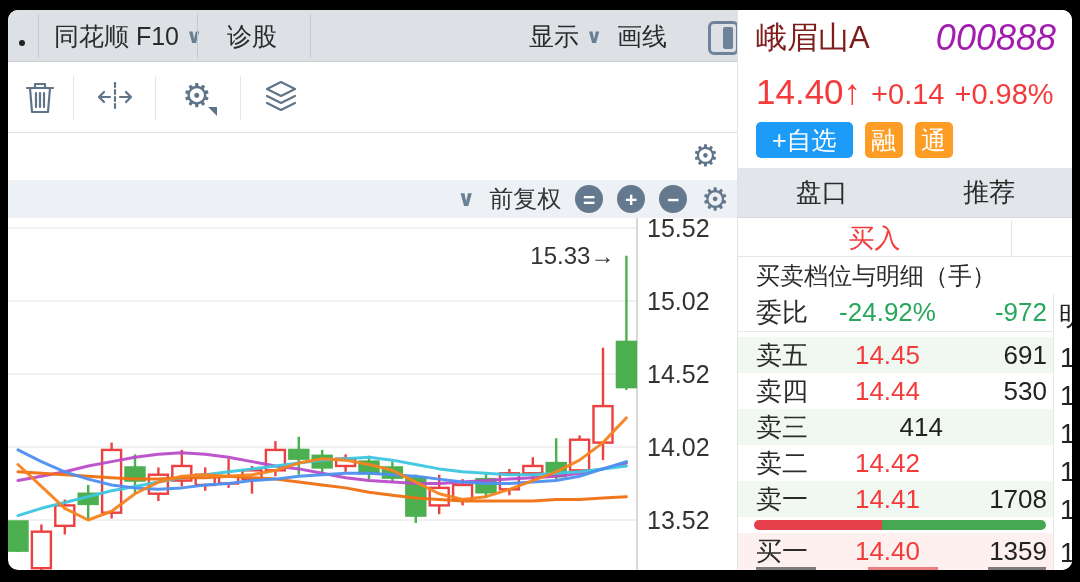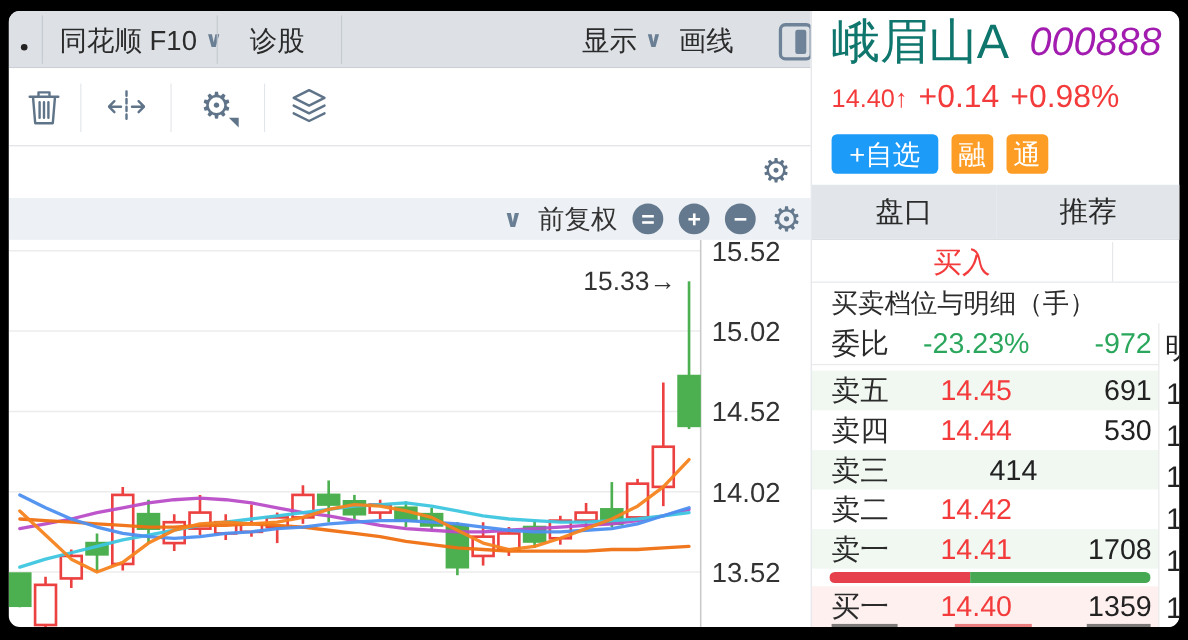--- a/index.html
+++ b/index.html
@@ -30,24 +30,24 @@
   .ch-label { font-size:24px; color:#333; }
   .circle-btn { width:28px; height:28px; border-radius:50%; background:#64798e; color:#fff; display:flex; align-items:center; justify-content:center; font-size:21px; font-weight:bold; line-height:1; }
   .ch-gear { font-size:31px; color:#64798e; line-height:1; }
 
   
   #chart { position:absolute; left:0; top:208px; }
 
   
   .rpanel { position:absolute; left:729px; top:0; width:335px; height:560px; background:#fff; border-left:1px solid #dfe2e6; }
   .q-title { position:absolute; left:18px; right:0; top:6px; height:44px; display:flex; align-items:center; }
-  .q-name { font-size:44px; color:#0f766e; font-weight:500; }
+  .q-name { font-size:31px; color:#7f1d1d; font-weight:500; }
   .q-code { font-size:36px; color:#a21caf; font-weight:500; margin-left:auto; margin-right:16px;font-style:italic; }
   .q-price-row { position:absolute; left:18px; top:62px; height:34px; display:flex; align-items:baseline; gap:10px; color:var(--red,#f43b3b); }
-  .q-price { font-size:23px; }
+  .q-price { font-size:35px; }
   .q-chg { font-size:29px; }
   .q-btns { position:absolute; left:18px; top:112px; height:28px; display:flex; gap:12px; }
   .btn-watch { background:var(--blue,#1d9bf8); color:#fff; font-size:25px; border:none; border-radius:5px; padding:0 16px; height:36px; }
   .btn-tag { background:var(--orange-tag,#fd9d26); color:#fff; font-size:25px; border:none; border-radius:5px; width:38px; height:36px; }
   .q-tabs { position:absolute; left:0; top:158px; width:335px; height:50px; display:flex; gap:0; background:#f6f7f9; border-bottom:1px solid #d5dade; }
   .q-tab { flex:1; background:#e2e6ea; display:flex; align-items:center; justify-content:center; font-size:26px; color:#2b2b2b; }
   .buy-row { position:absolute; left:0; top:210px; width:335px; height:37px; border-bottom:1px solid #e4e6e8; display:flex; }
   .buy-cell { width:274px; border-right:1px solid #e4e6e8; display:flex; align-items:center; justify-content:center; font-size:26px; color:var(--red,#f43b3b); }
   .depth-title { position:absolute; left:18px; top:247px; height:37px; display:flex; align-items:center; font-size:24px; color:#2b2b2b; }
   .grid-row { position:absolute; left:0; width:315px; height:36px; display:grid; grid-template-columns:76px 1fr 104px; align-items:center; padding:0 6px 0 18px; font-size:26px; }
@@ -225,21 +225,21 @@
       <div class="q-tab">盘口</div>
       <div class="q-tab">推荐</div>
     </div>
     <div class="buy-row">
       <div class="buy-cell">买入</div>
     </div>
     <div class="depth-title">买卖档位与明细（手）</div>
 
     <div class="grid-row weibi">
       <span class="lab">委比</span>
-      <span class="prc">-23.23%</span>
+      <span class="prc">-24.92%</span>
       <span class="vol">-972</span>
     </div>
 
     <div class="grid-row ask-bg" style="top:327px">
       <span class="lab">卖五</span>
           <span class="prc">14.45</span>
           <span class="vol">691</span>
     </div>
     <div class="grid-row" style="top:363px">
       <span class="lab">卖四</span>

